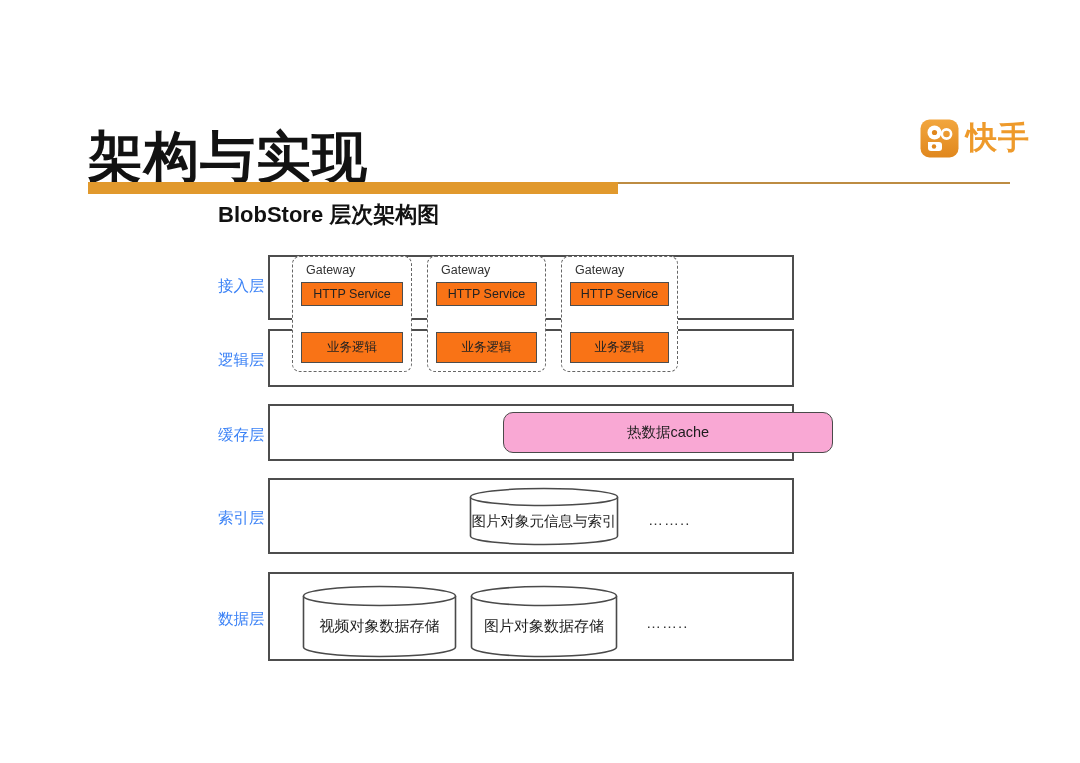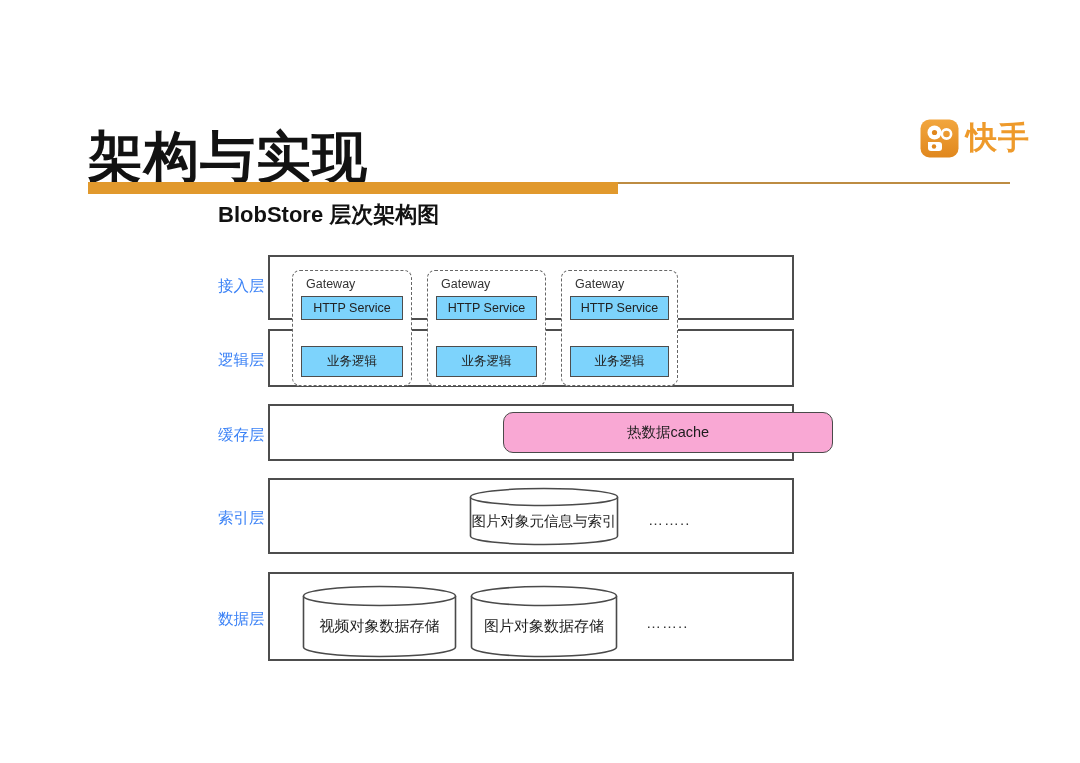--- a/index.html
+++ b/index.html
@@ -15,24 +15,24 @@
 
   
   .logo-wrap{position:absolute;left:920px;top:117px;display:flex;align-items:center;}
   .logo-icon{width:39px;height:39px;display:block;}
   .logo-text{margin-left:7px;font-size:31px;font-weight:700;color:#EE9A2B;letter-spacing:1px;}
 
   
   .layer-box{position:absolute;left:268px;width:526px;border:2px solid #4d4d4d;background:#fff;box-sizing:border-box;}
   .layer-label{position:absolute;left:218px;width:60px;font-size:15.5px;color:#3b82f6;white-space:nowrap;}
 
-  .gateway{position:absolute;top:270px;height:116px;background:#fff;border:1.5px dashed #666;
+  .gateway{position:absolute;top:256px;height:116px;background:#fff;border:1.5px dashed #666;
            border-radius:8px;box-sizing:border-box;z-index:3;}
   .gw-title{position:absolute;left:13px;top:6px;font-size:12.5px;color:#333;}
-  .inner-box{position:absolute;left:8px;right:8px;border:1.5px solid #4d4d4d;background:#7dd3fc;
+  .inner-box{position:absolute;left:8px;right:8px;border:1.5px solid #4d4d4d;background:#f97316;
              box-sizing:border-box;display:flex;align-items:center;justify-content:center;
              font-size:12.5px;color:#222;}
   .inner-http{top:25px;height:24px;}
   .inner-logic{top:75px;height:31px;}
 
   .cache-box{position:absolute;left:503px;top:412px;width:330px;height:41px;border:1.6px solid #4a4a4a;
              border-radius:10px;background:#f9a8d4;display:flex;align-items:center;justify-content:center;
              font-size:14.5px;color:#1c1c1c;z-index:2;box-sizing:border-box;}
 
   .cyl{position:absolute;z-index:2;}

